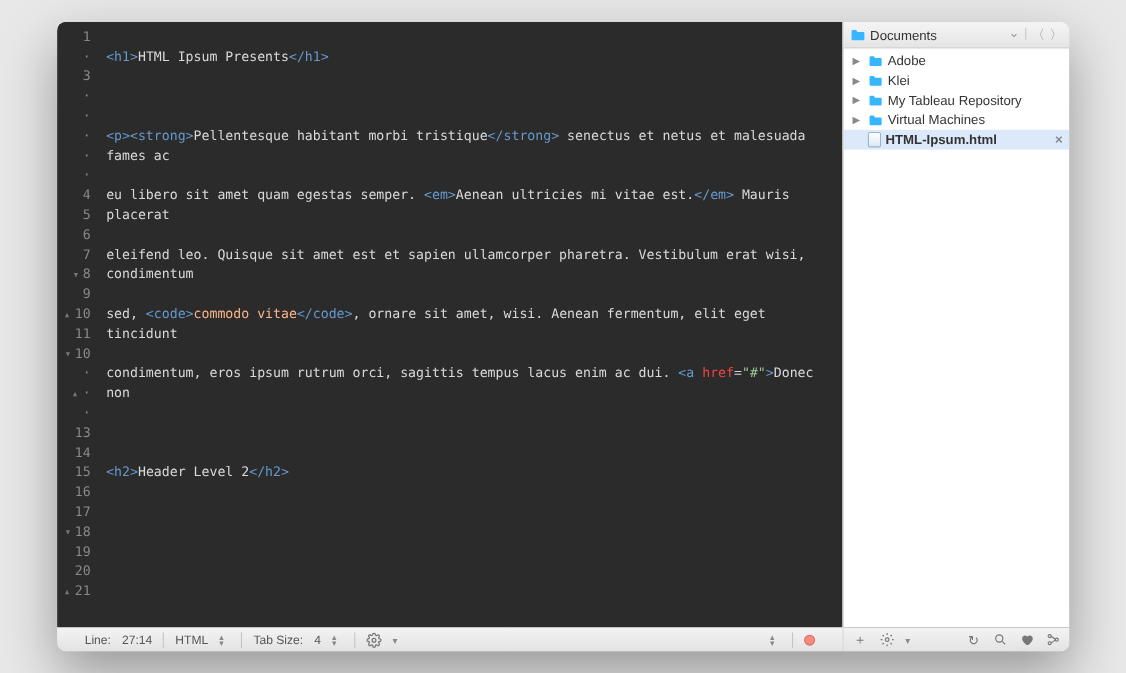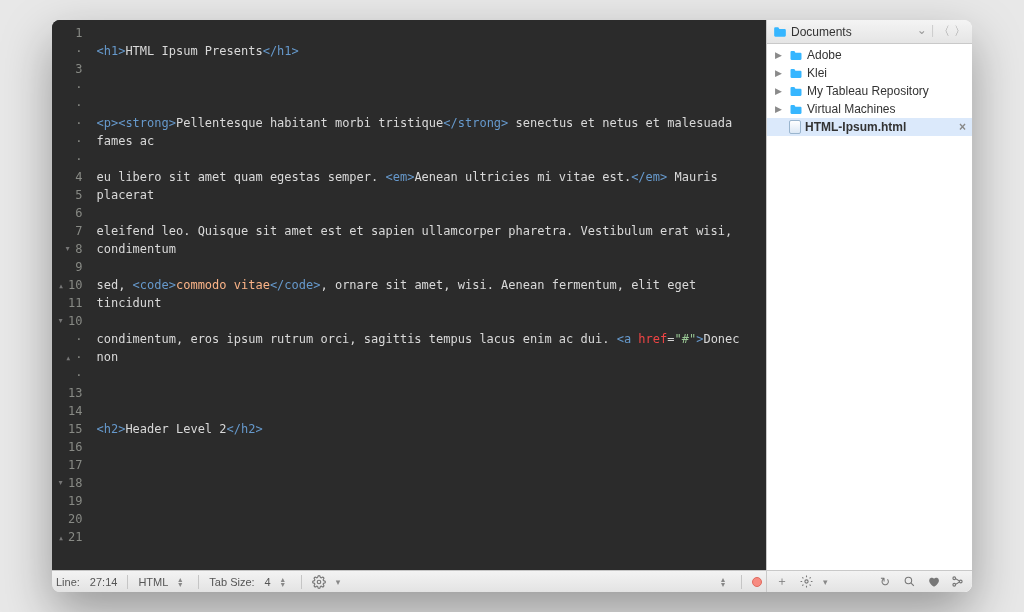--- a/index.html
+++ b/index.html
@@ -125,21 +125,21 @@
   .t-attr { color:#ef4444; }
   
   .statusbar {
     height:22px;
     background:linear-gradient(#f3f3f3,#e3e3e3);
     border-top:1px solid #c5c5c5;
     display:flex;
     align-items:center;
     font-size:11px;
     color:#555;
-    padding:0 4px;
+    padding:0 25px;
     gap:10px;
   }
   .statusbar .sep { width:1px; height:14px; background:#c5c5c5; }
   .statusbar .grow { flex:1; }
   .mini-icon {
     width:14px;height:14px;display:inline-flex;align-items:center;justify-content:center;
     color:#777;
   }
   .dot-red { width:10px;height:10px;border-radius:50%;background:#f78b81;border:1px solid #e06a5e; }
   .chev-v {

